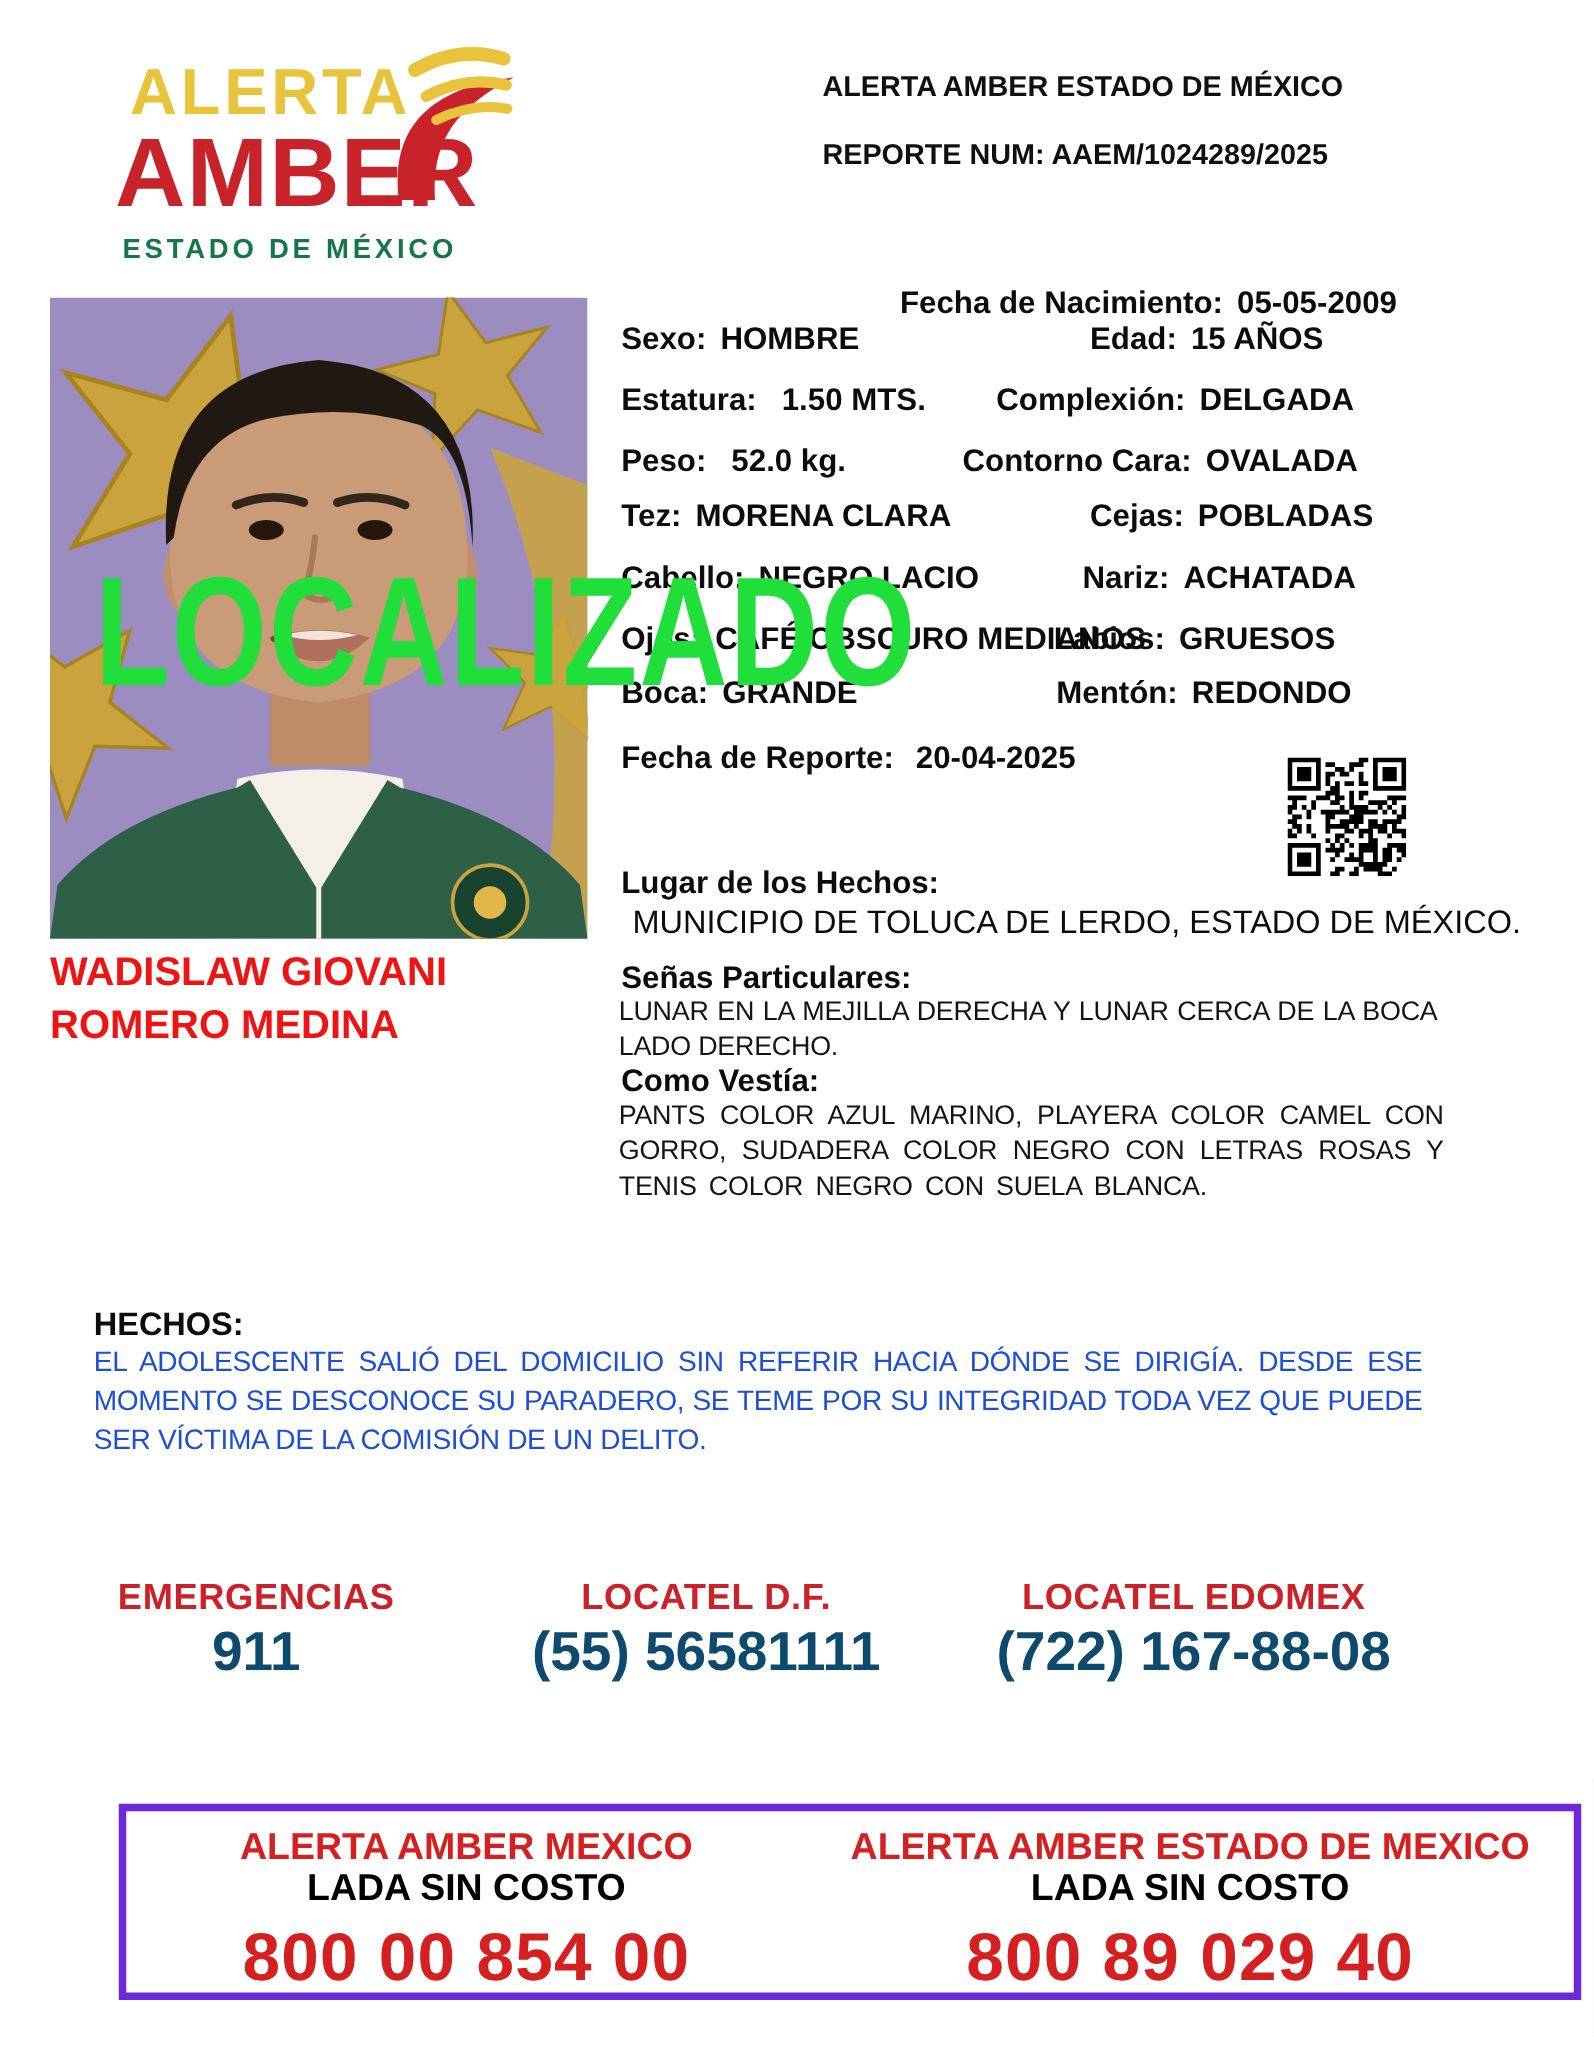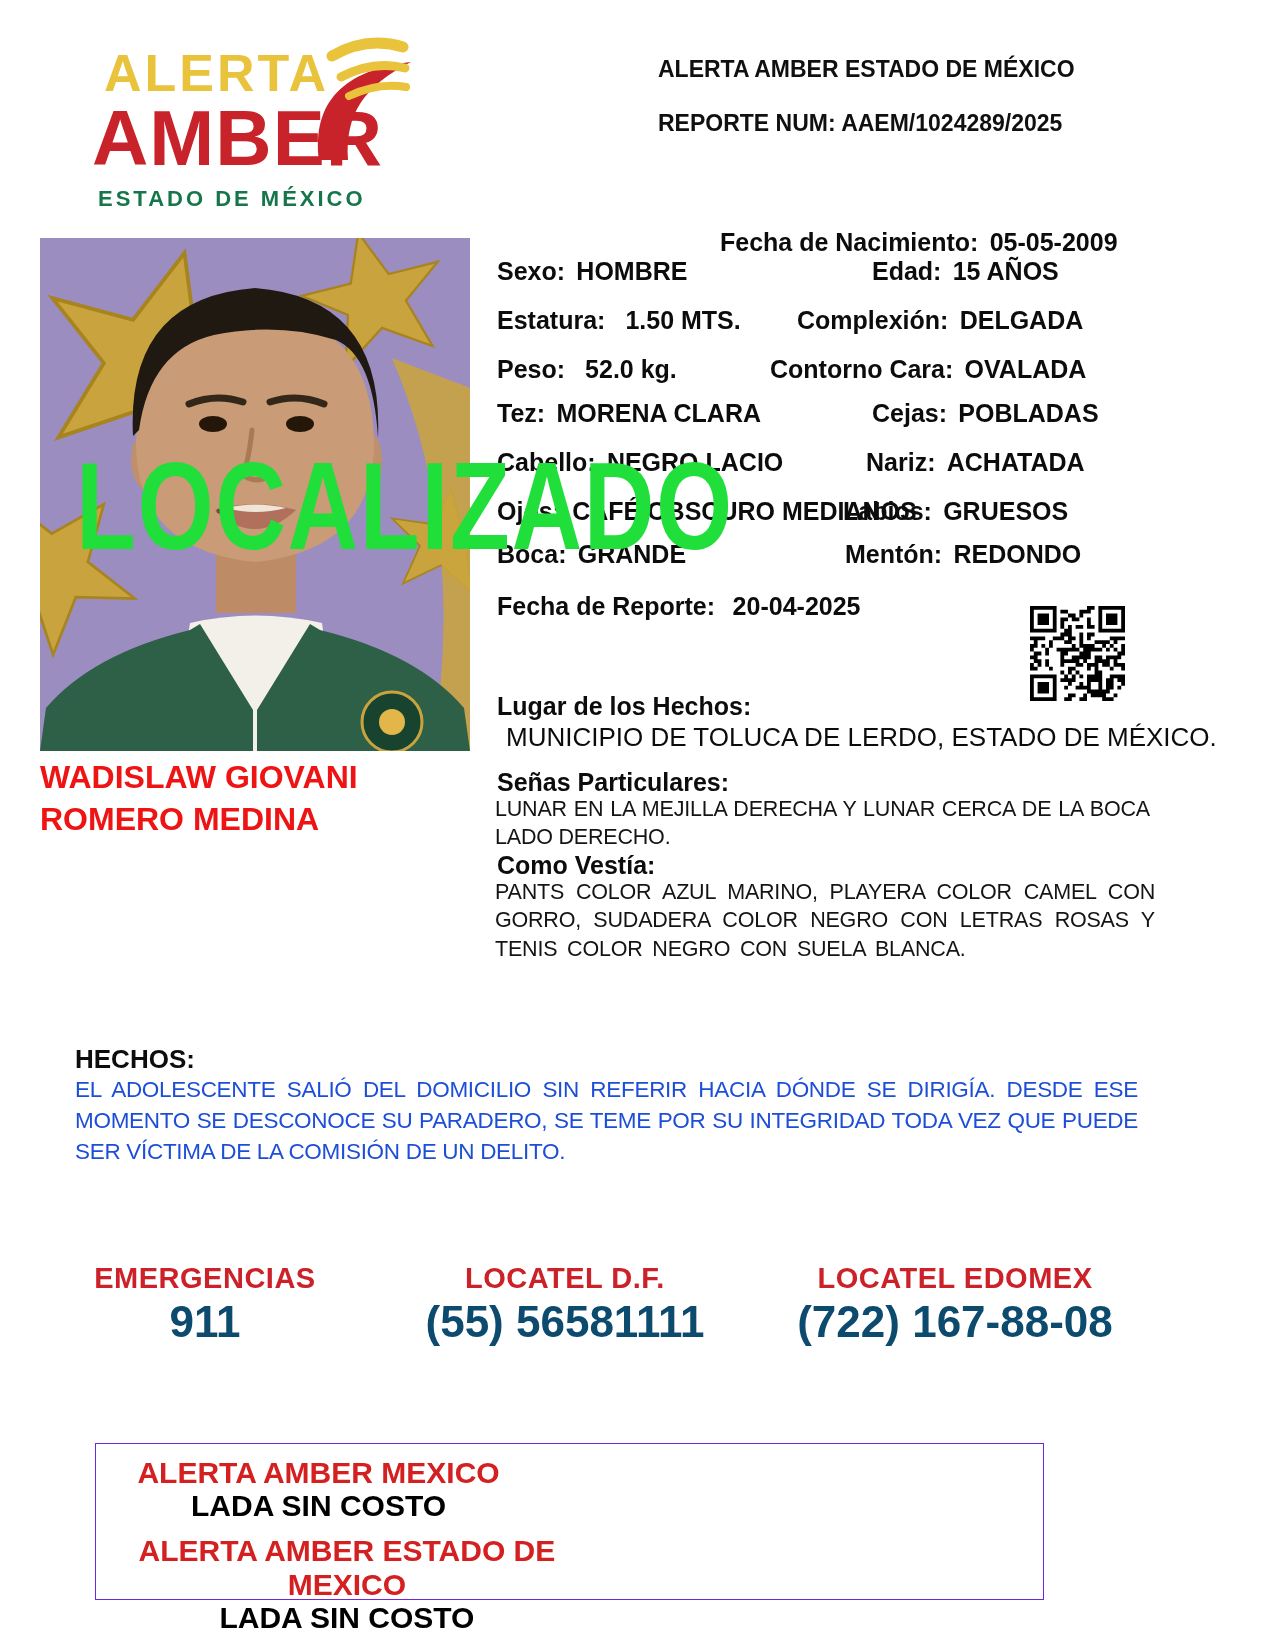--- a/index.html
+++ b/index.html
@@ -22,22 +22,22 @@
         font-weight:bold;font-size:32px;line-height:1.32;z-index:6;}
   
   .hechos-label{position:absolute;left:75px;top:1044px;font-size:26px;font-weight:bold;}
   .hechos-body{position:absolute;left:75px;top:1074px;width:1063px;font-size:22.5px;line-height:1.38;
         text-align:justify;letter-spacing:-0.3px;color:#1d4ed8;}
   
   .contact{position:absolute;text-align:center;}
   .contact .clabel{color:#CC2128;font-weight:bold;font-size:29px;letter-spacing:0.5px;}
   .contact .cnum{color:#0c4a6e;font-weight:bold;font-size:44px;margin-top:2px;}
   
-  .footer-box{position:absolute;left:95px;top:1443px;width:949px;height:157px;border:1px solid #6d28d9;
-        box-sizing:border-box;display:flex;flex-direction:column;}
+  .footer-box{position:absolute;left:95px;top:1443px;width:1170px;height:157px;border:6px solid #6d28d9;
+        box-sizing:border-box;display:flex;}
   .fcol{text-align:center;padding-top:12px;}
   .fcol1{width:47%;}
   .fcol2{width:53%;}
   .ftitle{color:#D42020;font-weight:bold;font-size:30px;}
   .flada{color:#000000;font-weight:bold;font-size:30px;line-height:1.05;}
   .fnum{color:#D42020;font-weight:bold;font-size:54px;margin-top:8px;letter-spacing:1px;}
 </style>
 </head>
 <body>
 
@@ -183,20 +183,22 @@
   </div>
   <div class="contact" style="left:760px;top:1262px;width:390px">
     <div class="clabel">LOCATEL EDOMEX</div>
     <div class="cnum">(722) 167-88-08</div>
   </div>
 
   <div class="footer-box">
     <div class="fcol fcol1">
       <div class="ftitle">ALERTA AMBER MEXICO</div>
       <div class="flada">LADA SIN COSTO</div>
+      <div class="fnum">800 00 854 00</div>
     </div>
     <div class="fcol fcol2">
       <div class="ftitle">ALERTA AMBER ESTADO DE MEXICO</div>
       <div class="flada">LADA SIN COSTO</div>
+      <div class="fnum">800 89 029 40</div>
     </div>
   </div>
 
 </div>
 
 </body></html>

